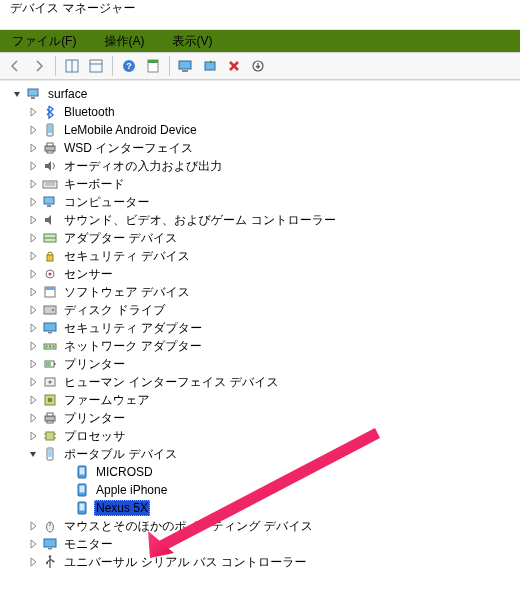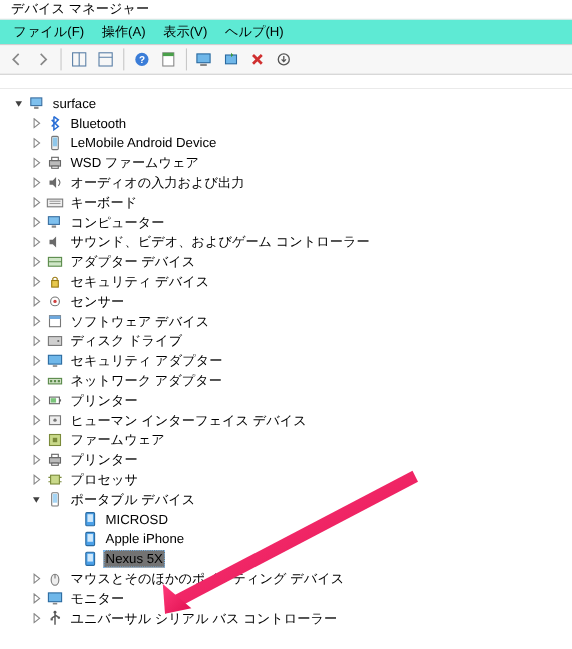--- a/index.html
+++ b/index.html
@@ -8,35 +8,34 @@
     font-family: "Yu Gothic UI", "Meiryo", "MS UI Gothic", sans-serif;
     font-size: 12px;
     background: #fff;
     color: #000;
     width: 520px;
     height: 590px;
     overflow: hidden;
     position: relative;
   }
   .titlebar {
-    height: 18px;
+    height: 30px;
     display: flex;
-    align-items: center;
     padding: 0 10px;
     background: #fff;
     border-bottom: 1px solid #e5e5e5;
   }
   .titlebar .title { font-size: 12px; }
   .menubar {
     height: 22px;
     display: flex;
     align-items: flex-end;
     padding: 0 6px;
-    gap: 4px;
-    background: #5eead4;
+    gap: 16px;
+    background: #4d7c0f;
   }
   .menubar .menu-item {
     padding: 2px 6px;
     cursor: default;
   }
   .toolbar {
     height: 28px;
     border-top: 1px solid #d0d0d0;
     border-bottom: 1px solid #d0d0d0;
     background: #f7f7f7;
@@ -77,21 +76,21 @@
   }
   .expander.none { visibility: hidden; }
   .node-icon {
     width: 16px; height: 16px;
     margin-right: 4px;
     display: inline-flex; align-items: center; justify-content: center;
     flex-shrink: 0;
   }
   .node-label { padding: 1px 2px; }
   .node-label.selected {
-    background: #737373;
+    background: #1d4ed8;
     border: 1px dotted #7bb5e8;
     padding: 0 1px;
     text-align: right;
   }
   
   .arrow-overlay {
     position: absolute;
     pointer-events: none;
     z-index: 100;
   }
@@ -100,21 +99,20 @@
 <body>
 
 <div class="titlebar">
   <span class="title">デバイス マネージャー</span>
 </div>
 
 <div class="menubar">
   <span class="menu-item"><span>ファイル(F)</span></span>
   <span class="menu-item"><span>操作(A)</span></span>
   <span class="menu-item"><span>表示(V)</span></span>
-  <span class="menu-item"><span>ヘルプ(H)</span></span>
 </div>
 
 <div class="toolbar">
   <div class="tb-btn">
     <svg width="14" height="14" viewBox="0 0 14 14">
         <path d="M9 2 L4 7 L9 12" stroke="#888" stroke-width="1.5" fill="none"></path>
       </svg>
   </div>
   <div class="tb-btn">
     <svg width="14" height="14" viewBox="0 0 14 14">
@@ -226,21 +224,21 @@
             <path d="M3 1 L8 5 L3 9 Z" fill="none" stroke="#888" stroke-width="1"></path>
           </svg>
         </span>
         <span class="node-icon">
           <svg width="16" height="16" viewBox="0 0 16 16">
             <rect x="3" y="6" width="10" height="5" fill="#bbb" stroke="#666"></rect>
             <rect x="5" y="3" width="6" height="3" fill="#fff" stroke="#666"></rect>
             <rect x="5" y="11" width="6" height="2" fill="#fff" stroke="#666"></rect>
           </svg>
         </span>
-        <span class="node-label">WSD ファームウェア</span>
+        <span class="node-label">WSD インターフェイス</span>
       </div>
       <div class="node">
         <span class="indent" style="width:20px"></span>
         <span class="expander ">
           <svg width="10" height="10" viewBox="0 0 10 10">
             <path d="M3 1 L8 5 L3 9 Z" fill="none" stroke="#888" stroke-width="1"></path>
           </svg>
         </span>
         <span class="node-icon">
           <svg width="16" height="16" viewBox="0 0 16 16">

